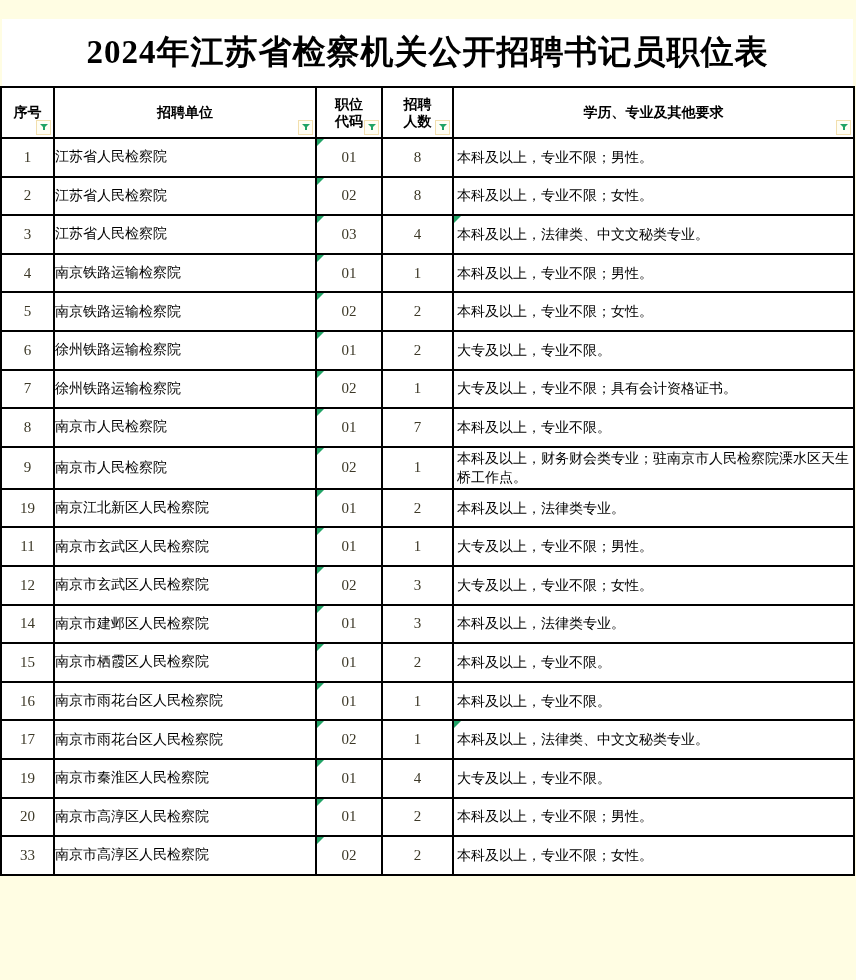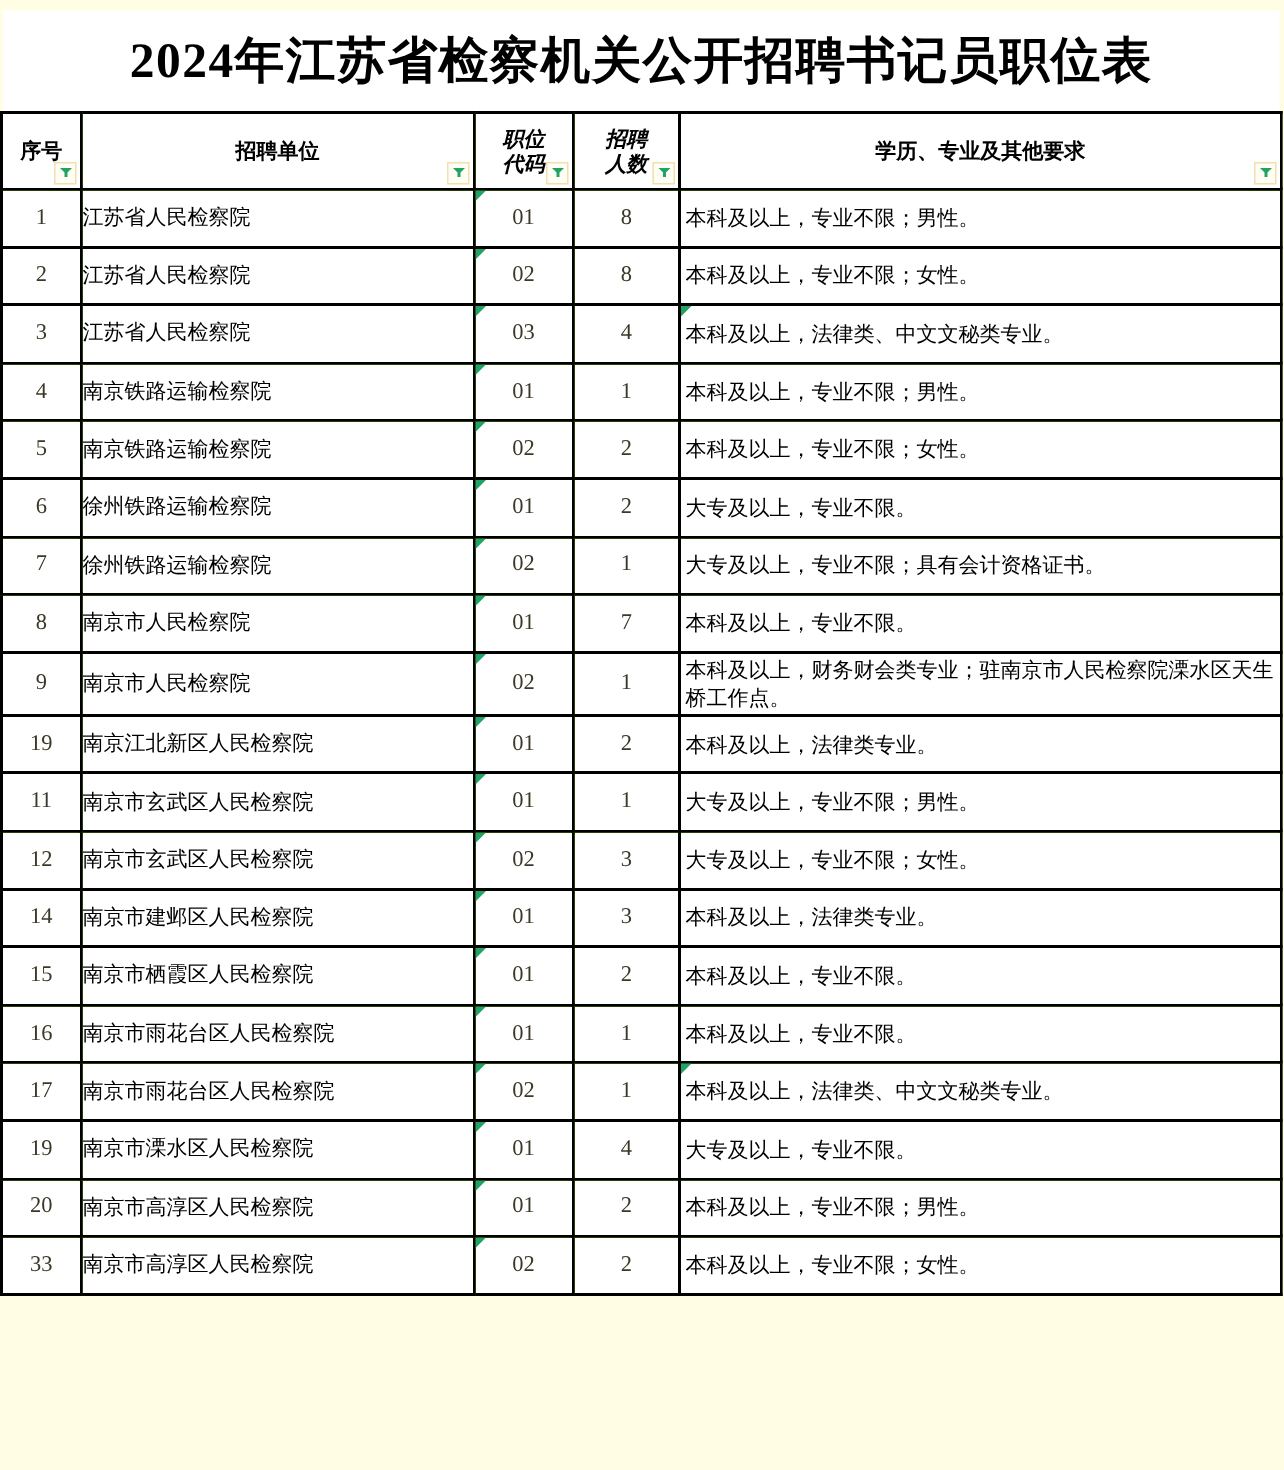--- a/index.html
+++ b/index.html
@@ -9,21 +9,21 @@
     background: #FFFDE3; 
     font-family: "Liberation Sans", sans-serif;
   }
   .sheet {
     position: relative;
     width: 856px; height: 980px;
     padding-top: 3px;
   }
   .title-block {
     background: #FFFFFF;
-    margin: 4px 3px 0 2px;
+    margin: 16px 3px 0 2px;
     height: 67px;
     display: flex;
     align-items: center;
     justify-content: center;
   }
   .title-block .title {
     font-family: "Liberation Serif", serif;
     font-weight: 700;
     font-size: 33px;
     color: #000000;
@@ -46,21 +46,21 @@
   thead th { height: 51px; padding: 2px; }
   tbody td { height: 38.6px; }
   .th-label {
     display: block;
     text-align: center;
     font-weight: 700;
     font-size: 14px;
     color: #000000;
     line-height: 17px;
   }
-  .c-code .th-label, .c-count .th-label { padding: 0 14px; font-style: italic; }
+  .c-code .th-label, .c-count .th-label { padding: 0 14px; }
   
   .filter-btn {
     position: absolute;
     right: 2px; bottom: 2px;
     width: 15px; height: 15px;
     background: #FFFEF4;
     border: 1px solid #F2DFAE;
     display: flex;
     align-items: center;
     justify-content: center;
@@ -287,21 +287,21 @@
     <td class="c-no"><span>17</span></td>
     <td class="c-unit"><span>南京市雨花台区人民检察院</span></td>
     <td class="c-code"><span class="corner-marker"></span><span>02</span></td>
     <td class="c-count"><span>1</span></td>
     <td class="c-req"><span class="corner-marker"></span><span>本科及以上，法律类、中文文秘类专业。</span></td>
   </tr>
 
 
   <tr>
     <td class="c-no"><span>19</span></td>
-    <td class="c-unit"><span>南京市溧水区人民检察院</span></td>
+    <td class="c-unit"><span>南京市秦淮区人民检察院</span></td>
     <td class="c-code"><span class="corner-marker"></span><span>01</span></td>
     <td class="c-count"><span>4</span></td>
     <td class="c-req"><span>大专及以上，专业不限。</span></td>
   </tr>
 
   <tr>
     <td class="c-no"><span>20</span></td>
     <td class="c-unit"><span>南京市高淳区人民检察院</span></td>
     <td class="c-code"><span class="corner-marker"></span><span>01</span></td>
     <td class="c-count"><span>2</span></td>

